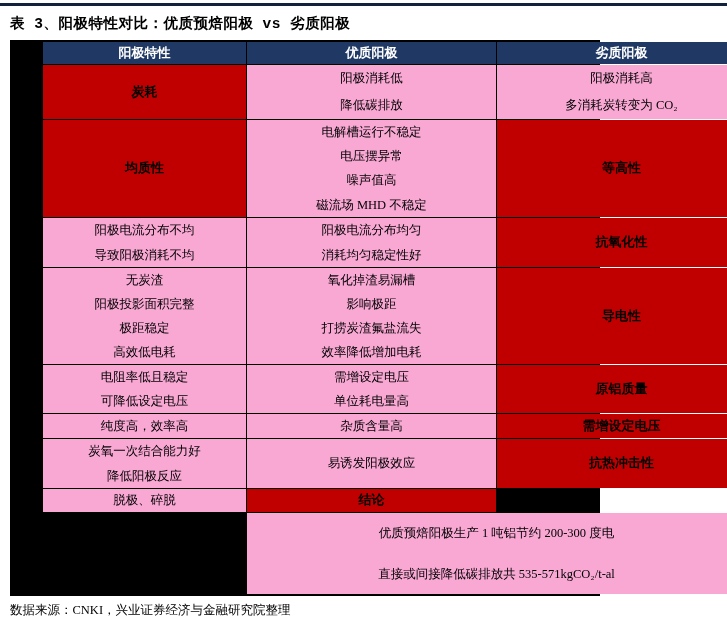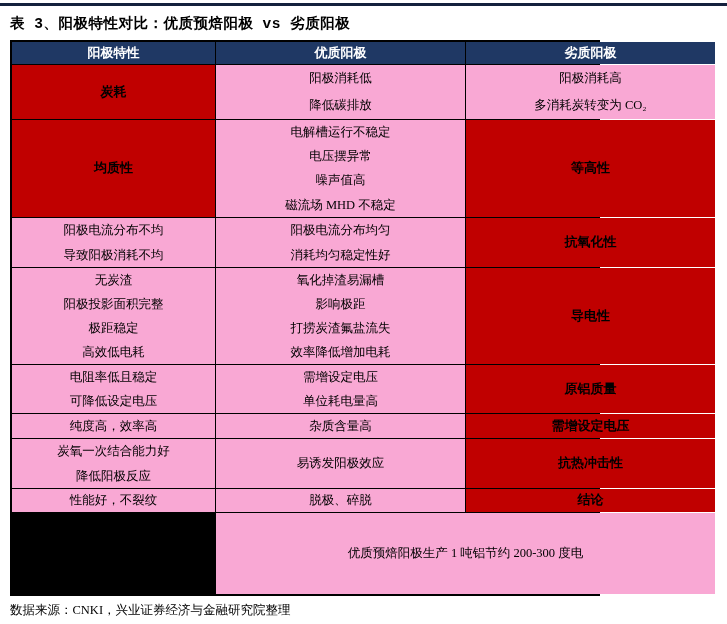--- a/index.html
+++ b/index.html
@@ -26,20 +26,21 @@
   .tbl {
     position: absolute; left: 10px; top: 40px;
     width: 590px;
     display: grid;
     grid-template-columns: 203px 249px 249px;
     grid-template-rows: 22px 54px 97px 49px 96px 48px 24px 49px 23px 81px;
     gap: 1px;
     background: #000;
     border: 2px solid #000;
     box-sizing: border-box;
+    padding-left: 31px;
   }
   .cell {
     background: #f9a8d4;
     display: flex; flex-direction: column;
     justify-content: space-around; align-items: center;
     text-align: center;
     font-size: 12.5px;
     line-height: 1.15;
     padding: 0 4px;
     overflow: hidden;
@@ -164,28 +165,26 @@
     <div class="line">降低阳极反应</div>
   </div>
   <div class="cell">
     <div class="line">易诱发阳极效应</div>
   </div>
 
   <div class="cell feature">
       <span class="line">抗热冲击性</span>
     </div>
   <div class="cell">
-    <div class="line">性能好，不裂纹</div>
-  </div>
-  <div class="cell">
     <div class="line">脱极、碎脱</div>
   </div>
 
   <div class="cell feature">
       <span class="line">结论</span>
     </div>
   <div class="cell merged">
     <div class="line">优质预焙阳极生产 1 吨铝节约 200-300 度电</div>
+    <div class="line">直接或间接降低碳排放共 535-571kgCO₂/t-al</div>
   </div>
 
 </div>
 
 <div class="footer-note">数据来源：CNKI，兴业证券经济与金融研究院整理</div>
 
 </body></html>

